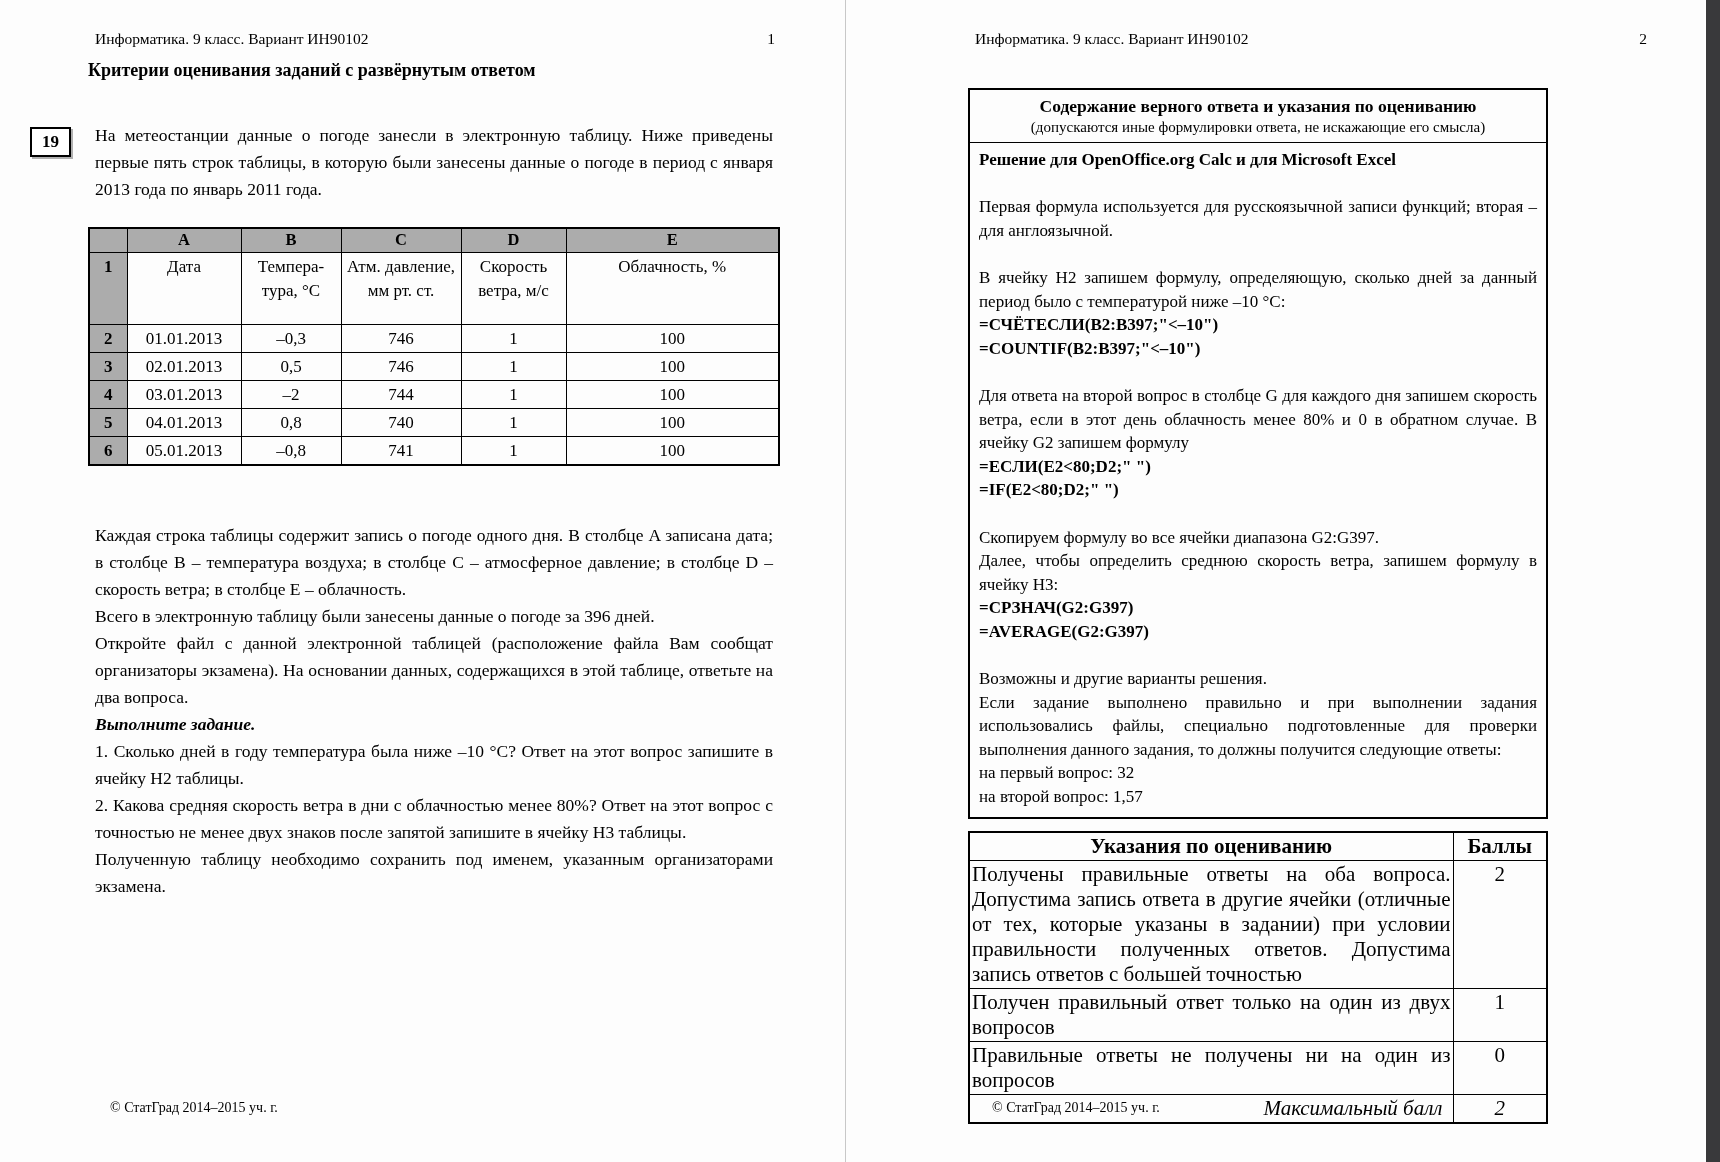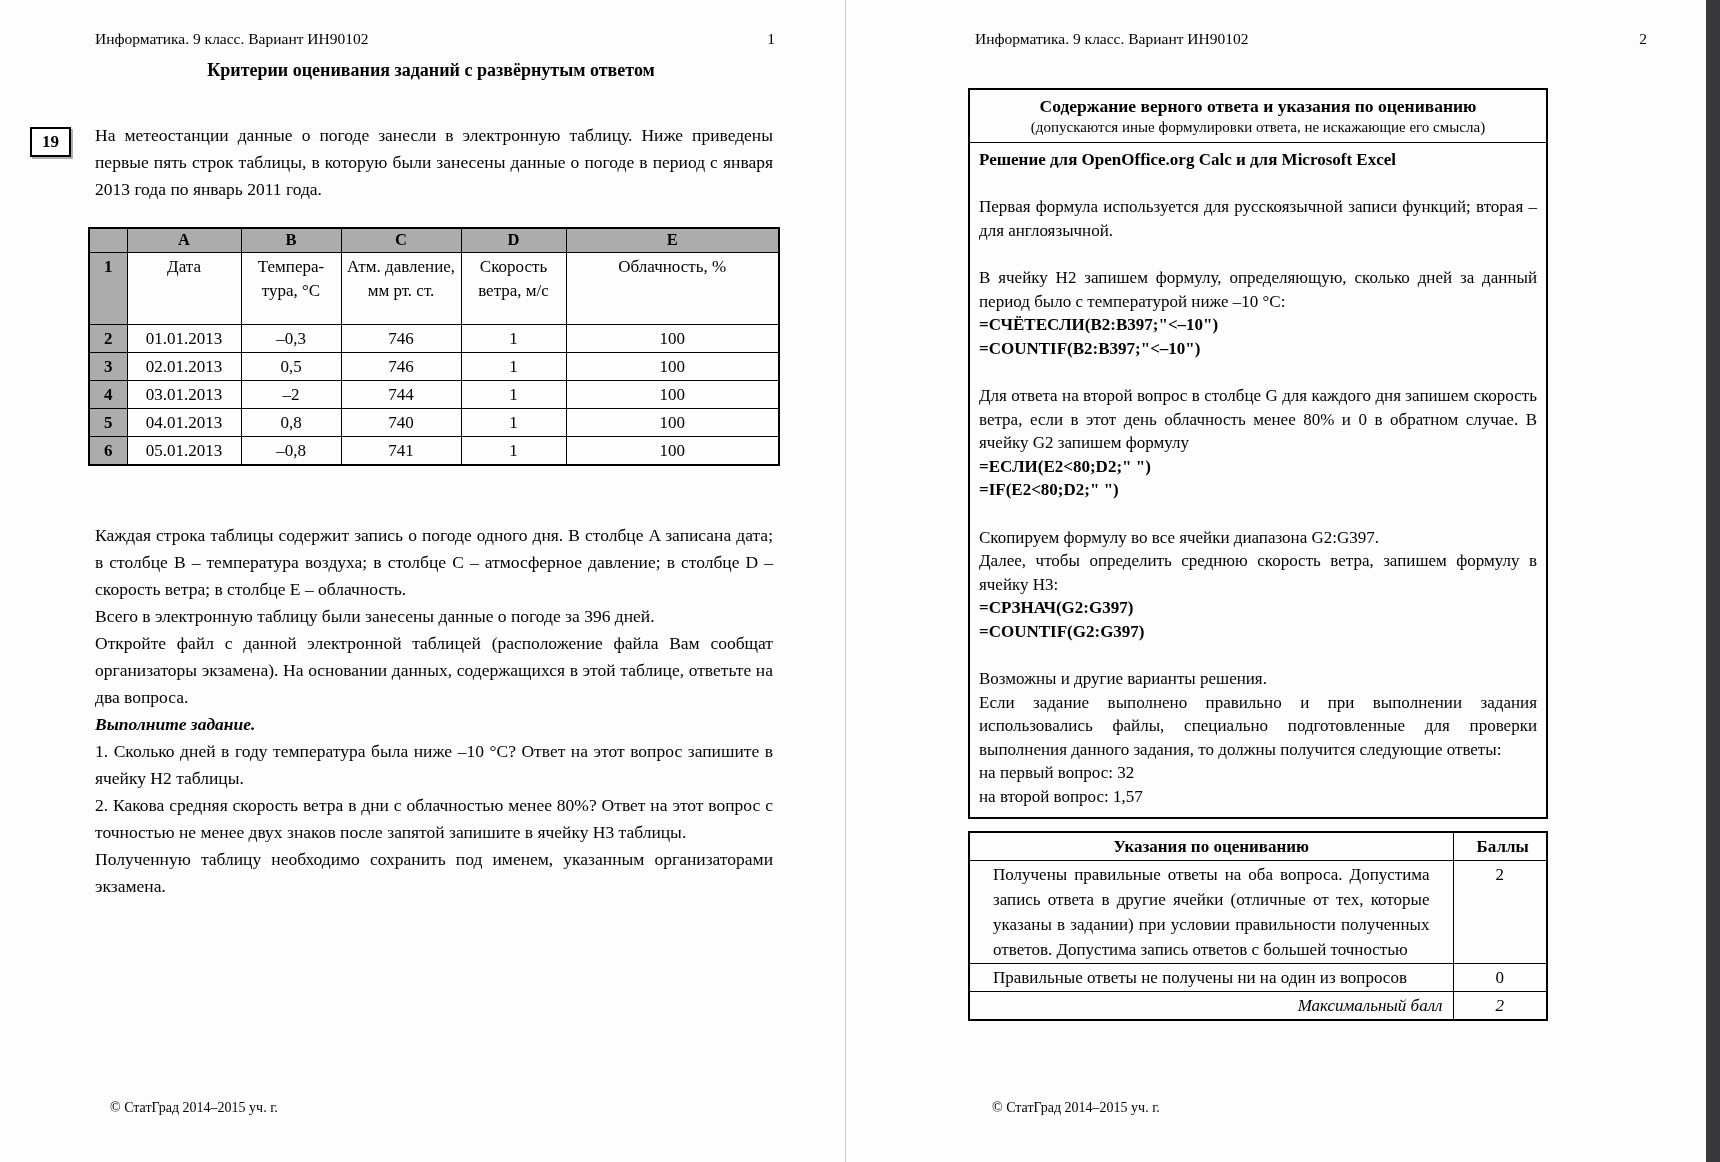--- a/index.html
+++ b/index.html
@@ -13,21 +13,21 @@
   .page { position:absolute; top:0; height:1162px; background:#fdfdfd; overflow:hidden; }
   #page1 { left:0; width:845px; }
   #page2 { left:846px; width:858px; }
   .page-sep { position:absolute; left:845px; top:0; width:1px; height:1162px; background:#c8c8c8; }
   .edge-band { position:absolute; right:0; top:0; width:14px; height:1162px; background:#39393b; }
 
   .doc-header { position:absolute; top:30px; display:flex; justify-content:space-between; font-size:15.5px; }
   #page1 .doc-header { left:95px; width:680px; }
   #page2 .doc-header { left:129px; width:672px; }
 
-  .p1-title { position:absolute; left:88px; width:686px; top:60px; text-align:center; font-weight:bold; font-size:18px; }
+  .p1-title { position:absolute; left:88px; width:686px; top:60px; text-align:left; font-weight:bold; font-size:18px; }
 
   .task-box {
     position:absolute; left:30px; top:127px; width:41px; height:30px;
     border:2px solid #000; box-shadow:2px 2px 0 rgba(0,0,0,0.3); background:#fff;
     display:flex; align-items:center; justify-content:center;
     font-weight:bold; font-size:17px;
   }
 
   .p1-body { position:absolute; left:95px; width:678px; top:122px; font-size:17.5px; line-height:27px; text-align:justify; }
 
@@ -49,21 +49,21 @@
   .p2-wrap { position:absolute; left:122px; top:88px; width:580px; }
   .answer-box { border:2px solid #000; background:#fdfdfd; }
   .ab-title { border-bottom:1px solid #000; text-align:center; padding:4px 6px 5px; }
   .ab-title .t1 { font-weight:bold; font-size:17.5px; line-height:24px; }
   .ab-title .t2 { font-size:15px; line-height:19px; }
   .ab-content { padding:5px 9px 8px; font-size:17px; line-height:23.6px; text-align:justify; }
   .blk-bold { font-weight:bold; text-align:left; }
   .blk-gap { height:23.6px; }
 
   table.scoring { border-collapse:collapse; border:2px solid #000; width:100%; margin-top:12px; table-layout:fixed; }
-  table.scoring td { border:1px solid #000; padding:1px 23px; font-size:17px; line-height:25px; vertical-align:top; }
+  table.scoring td { border:1px solid #000; padding:1px 2px; font-size:21px; line-height:25px; vertical-align:top; }
   table.scoring td.sc-head { font-weight:bold; text-align:center; }
   table.scoring td.sc-text { text-align:justify; }
   table.scoring td.sc-score { text-align:center; }
   table.scoring col.c-score { width:94px; }
   table.scoring tr.max-row td.sc-text { font-style:italic; text-align:right; padding-right:10px; }
   table.scoring tr.max-row td.sc-score { font-style:italic; }
 </style>
 </head>
 <body>
 
@@ -188,21 +188,21 @@
           <div class="blk-bold">=СЧЁТЕСЛИ(B2:B397;"&lt;–10")</div>
           <div class="blk-bold">=COUNTIF(B2:B397;"&lt;–10")</div>
           <div class="blk-gap"></div>
           <div class="blk-text">Для ответа на второй вопрос в столбце G для каждого дня запишем скорость ветра, если в этот день облачность менее 80% и 0 в обратном случае. В ячейку G2 запишем формулу</div>
           <div class="blk-bold">=ЕСЛИ(E2&lt;80;D2;" ")</div>
           <div class="blk-bold">=IF(E2&lt;80;D2;" ")</div>
           <div class="blk-gap"></div>
           <div class="blk-text">Скопируем формулу во все ячейки диапазона G2:G397.</div>
           <div class="blk-text">Далее, чтобы определить среднюю скорость ветра, запишем формулу в ячейку H3:</div>
           <div class="blk-bold">=СРЗНАЧ(G2:G397)</div>
-          <div class="blk-bold">=COUNTIF(G2:G397)</div>
+          <div class="blk-bold">=AVERAGE(G2:G397)</div>
           <div class="blk-gap"></div>
           <div class="blk-text">Возможны и другие варианты решения.</div>
           <div class="blk-text">Если задание выполнено правильно и при выполнении задания использовались файлы, специально подготовленные для проверки выполнения данного задания, то должны получится следующие ответы:</div>
           <div class="blk-text">на первый вопрос: 32</div>
           <div class="blk-text">на второй вопрос: 1,57</div>
         </div>
     </div>
 
     <table class="scoring">
       <colgroup>
@@ -212,20 +212,24 @@
       <tbody>
         <tr>
           <td class="sc-head">Указания по оцениванию</td>
           <td class="sc-head">Баллы</td>
         </tr>
       <tr>
             <td class="sc-text">Получены правильные ответы на оба вопроса. Допустима запись ответа в другие ячейки (отличные от тех, которые указаны в задании) при условии правильности полученных ответов. Допустима запись ответов с большей точностью</td>
             <td class="sc-score">2</td>
           </tr>
           <tr>
+            <td class="sc-text">Получен правильный ответ только на один из двух вопросов</td>
+            <td class="sc-score">1</td>
+          </tr>
+          <tr>
             <td class="sc-text">Правильные ответы не получены ни на один из вопросов</td>
             <td class="sc-score">0</td>
           </tr>
           <tr class="max-row">
             <td class="sc-text">Максимальный балл</td>
             <td class="sc-score">2</td>
           </tr>
         </tbody>
     </table>
   </div>

